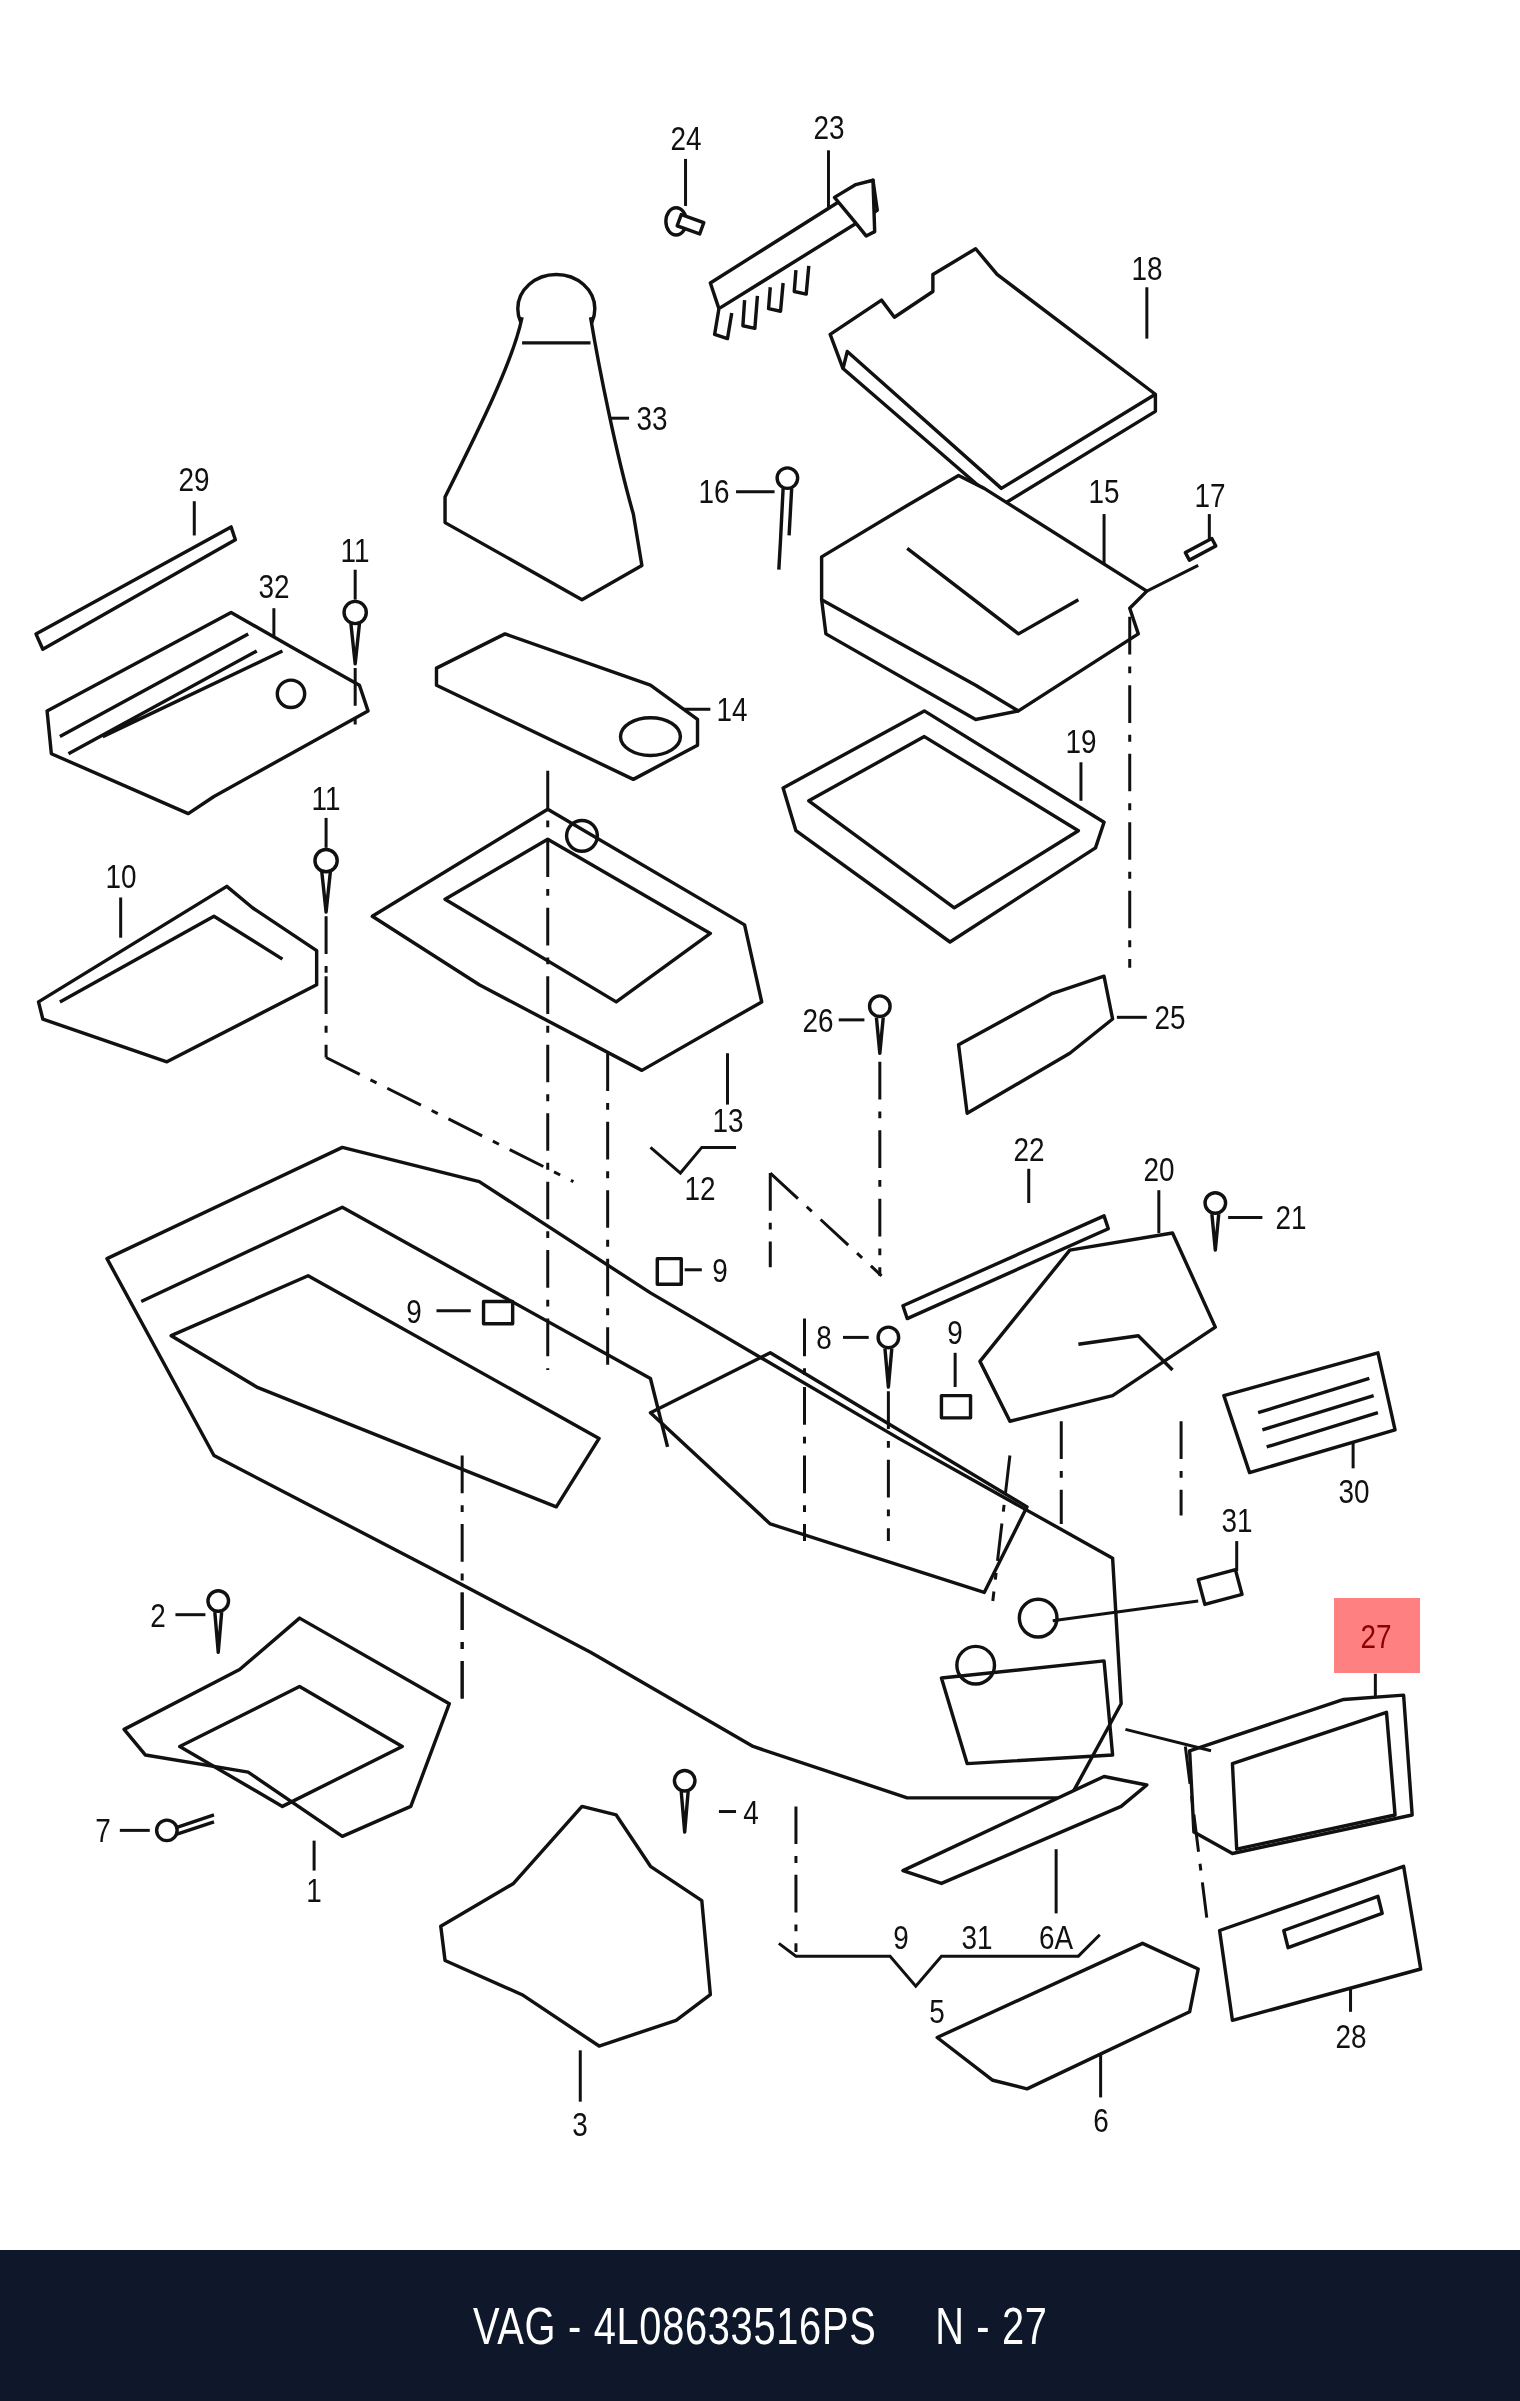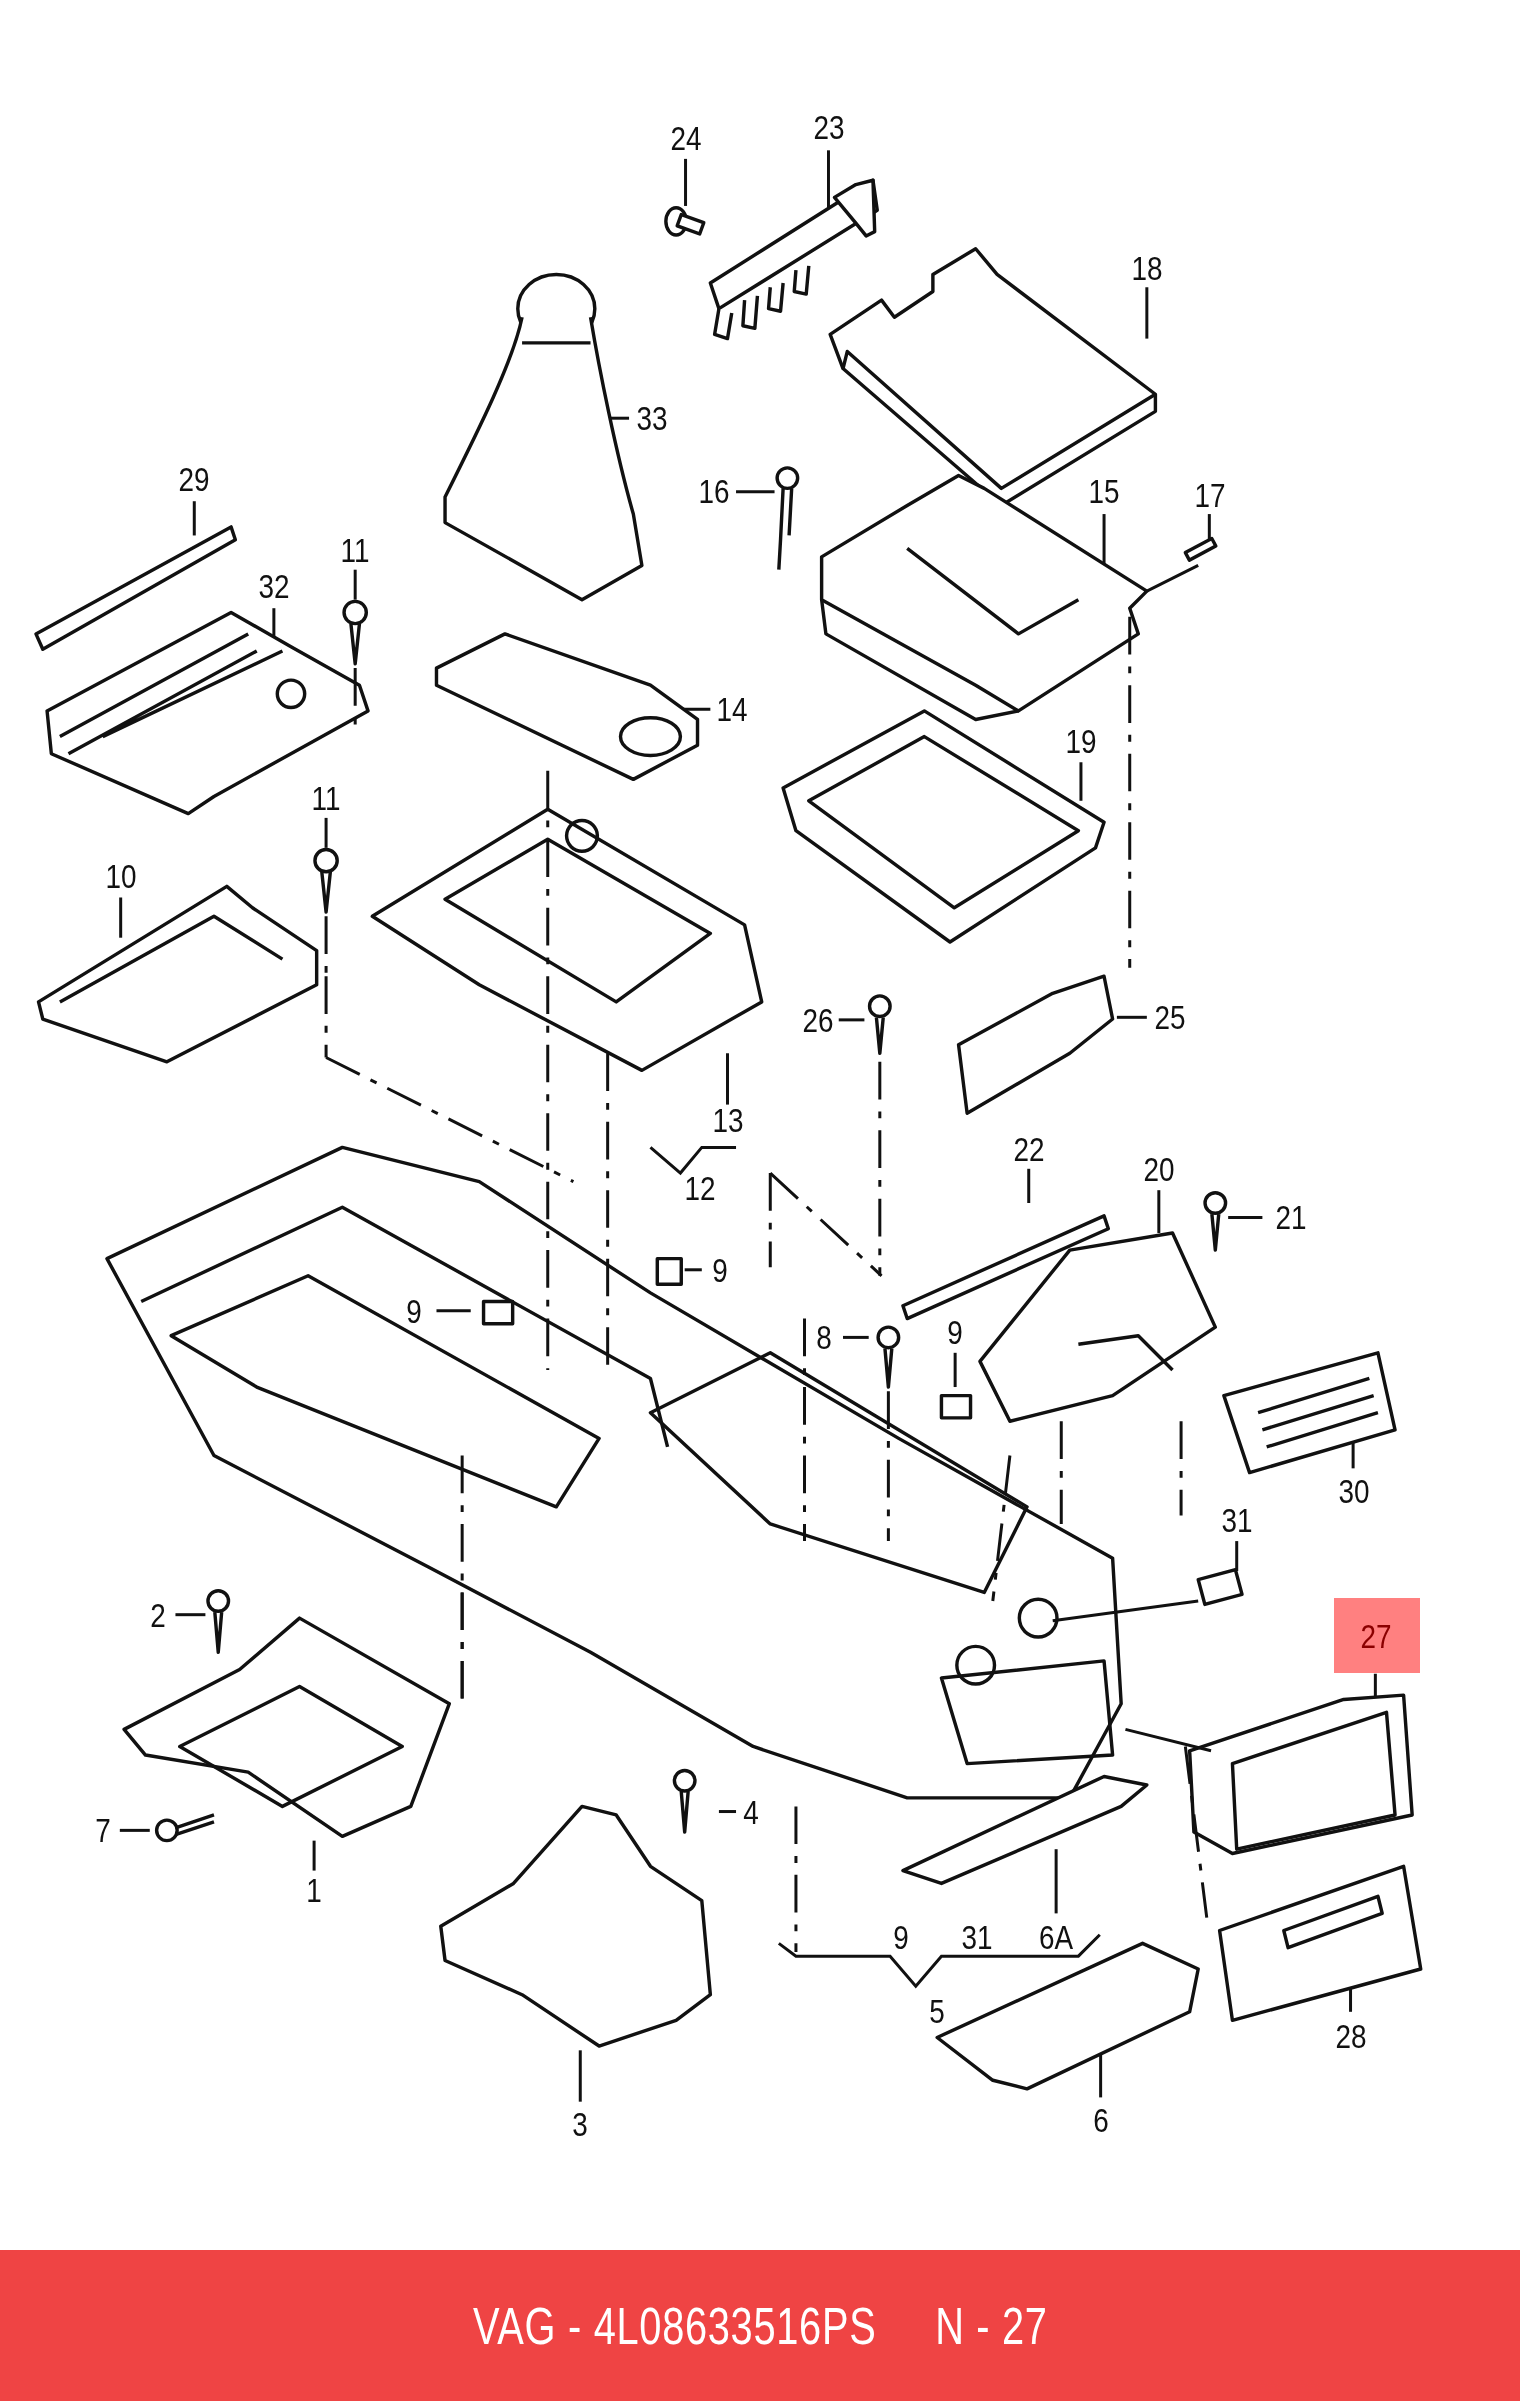--- a/index.html
+++ b/index.html
@@ -1,21 +1,21 @@
 <!DOCTYPE html>
 <html style="font-size:13.7px"><head>
 <meta charset="utf-8">
 <style>
   html, body { margin:0; padding:0; background:#ffffff; }
   body { width:1520px; height:2401px; position:relative; overflow:hidden; font-family:"DejaVu Sans Condensed","DejaVu Sans", sans-serif; }
   #diagram { position:absolute; left:0; top:0; width:1520px; height:2252px; }
   .callout { position:absolute; font-family:"Liberation Sans", sans-serif; font-size:34px; color:#111; transform:translate(-50%,-50%) scaleX(0.82); white-space:nowrap; line-height:1; }
   .highlight { position:absolute; left:1334px; top:1598px; width:86px; height:75px; background:#ff8080; }
   .callout.hl { color:#8b0000; }
-  .footer { position:absolute; left:0; top:2250px; width:1520px; height:152px; background:#ef4444; display:flex; align-items:center; justify-content:center; }
+  .footer { position:absolute; left:0; top:2250px; width:1520px; height:152px; background:#0f172a; display:flex; align-items:center; justify-content:center; }
   .footer-text { color:#ffffff; font-family:"Liberation Sans", sans-serif; font-size:51px; transform:scaleX(0.78); white-space:pre; letter-spacing:0.9px; }
   svg .p { fill:none; stroke:#111; stroke-width:4; stroke-linejoin:round; }
   svg .f { fill:#fff; stroke:#111; stroke-width:4; stroke-linejoin:round; }
   svg .l { stroke:#111; stroke-width:3.5; fill:none; }
   svg .d { stroke:#111; stroke-width:3.5; fill:none; stroke-dasharray:44 14 8 14; }
 </style>
 </head>
 <body>
 
 <div id="diagram">

